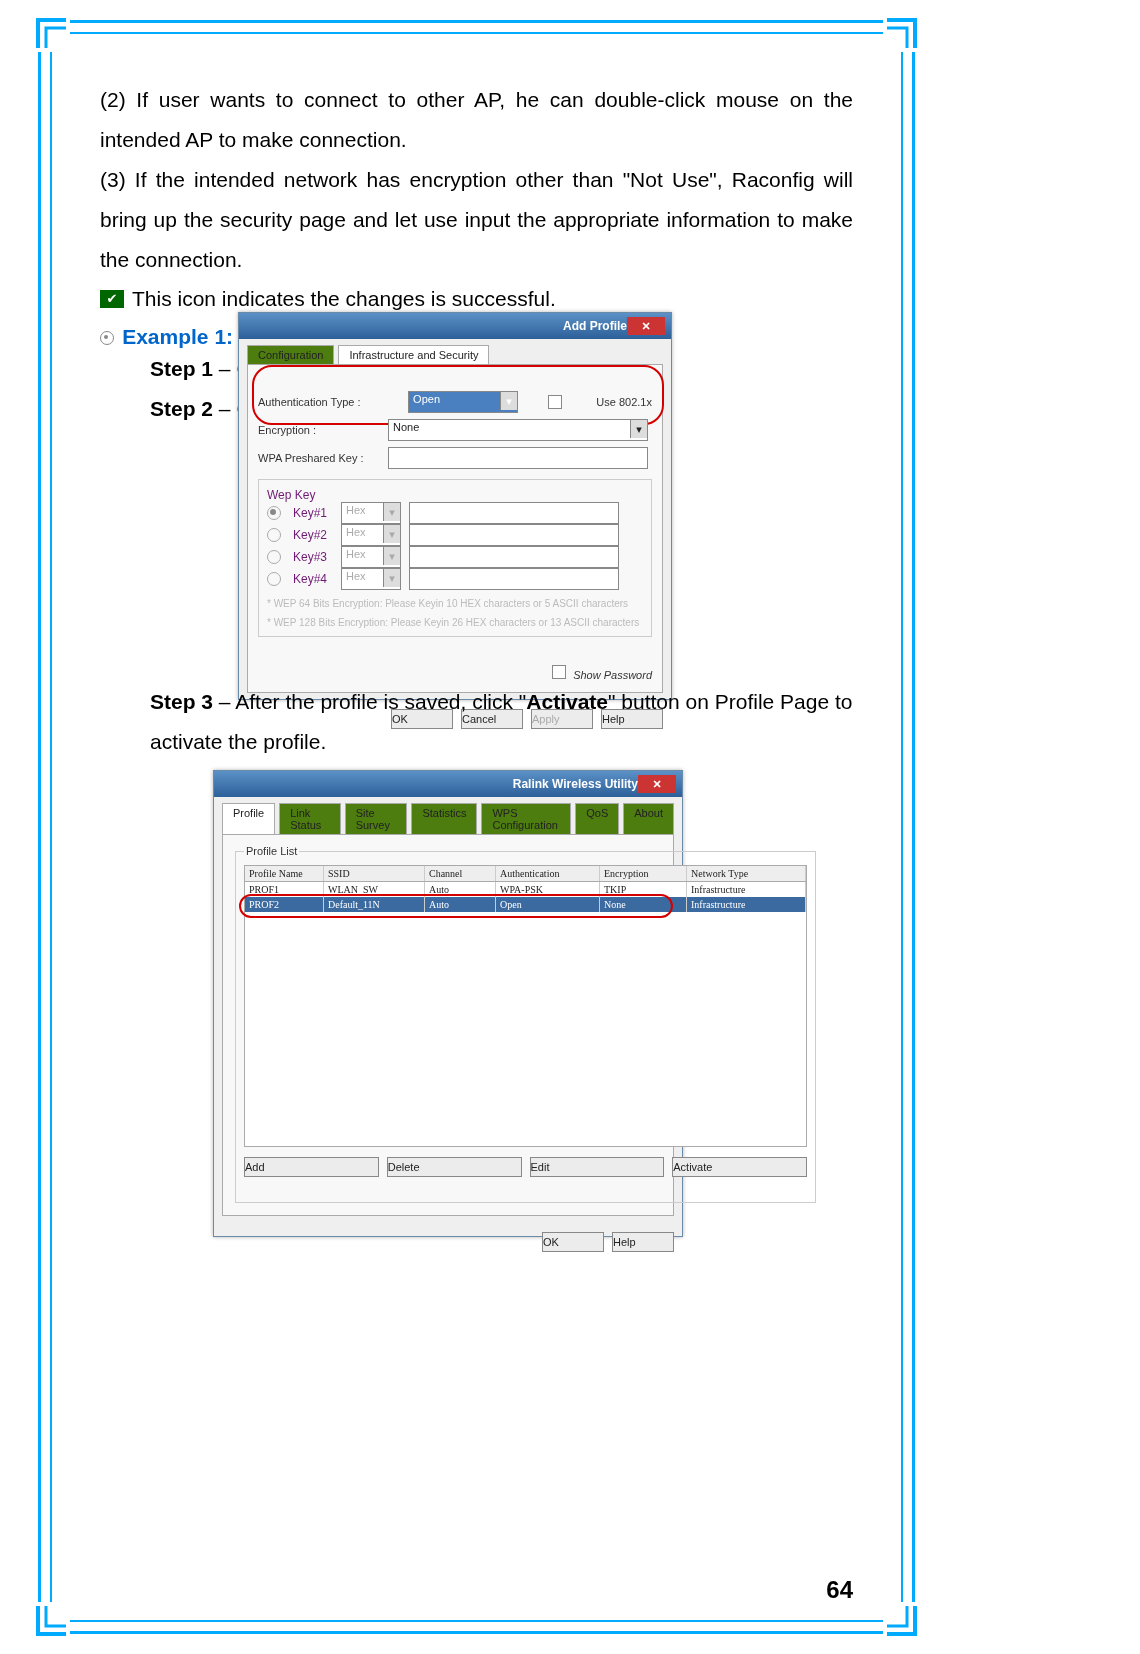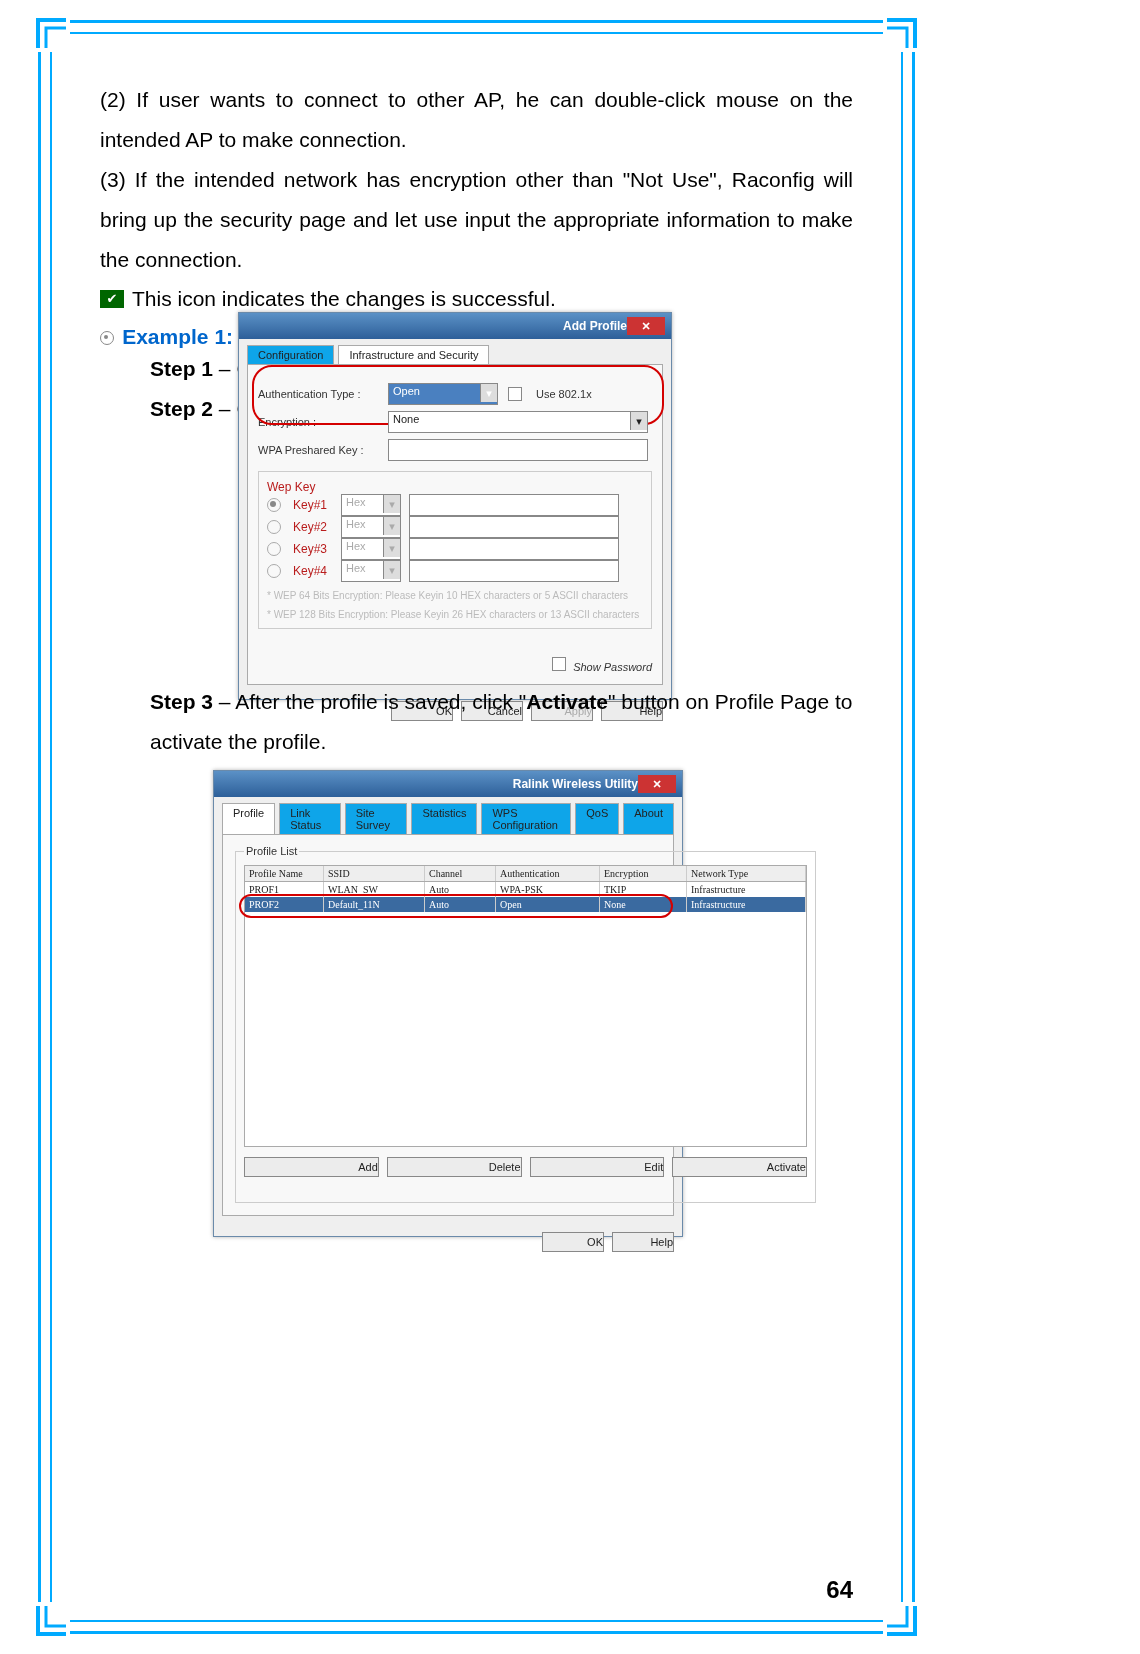--- a/index.html
+++ b/index.html
@@ -94,38 +94,38 @@
   color:#fff; font-weight:bold;
   display:flex; align-items:center; justify-content:flex-end;
   padding:0 6px;
 }
 .closebtn{
   width:38px; height:18px; background:#cc3333;
   display:flex;align-items:center;justify-content:center;
   color:#fff; font-size:11px;
 }
 .tabs{ display:flex; gap:4px; padding:6px 8px 0 8px;}
-.tab{ border:1px solid #aaa; border-bottom:none; padding:3px 10px; background:#0ea5e9; font-size:11px;}
+.tab{ border:1px solid #aaa; border-bottom:none; padding:3px 10px; background:#4d7c0f; font-size:11px;}
 .tab.active{ background:#fff;}
 .panel{ margin:0 8px 8px 8px; border:1px solid #aaa; background:#f8f8f8; padding:10px; position:relative;}
 .label{ color:#333; font-size:11px;}
 .formrow{ display:flex; align-items:center; gap:10px; margin:6px 0;}
 .txtbox{ border:1px solid #888; background:#fff; height:18px; font-size:11px; padding:1px 4px;}
 .select{ border:1px solid #888; background:#fff; height:18px; font-size:11px; padding:1px 4px; position:relative;}
 .sel-btn{ position:absolute; right:0; top:0; width:16px; height:18px; background:#ddd; border-left:1px solid #888; display:flex;align-items:center;justify-content:center;}
 .chk{ width:12px;height:12px;border:1px solid #888; display:inline-block; margin-right:4px; background:#fff;}
 .redframe{position:absolute; border:2px solid #d40000; border-radius:20px; }
 .wep-group{ border:1px solid #ccc; margin-top:10px; padding:8px; color:#aaa;}
-.wep-group .lbl{color:#b91c1c;}
+.wep-group .lbl{color:#701a75;}
 .wep-row{display:flex;align-items:center;gap:8px;margin:0 0;}
 .radio{width:12px;height:12px;border:1px solid #aaa;border-radius:50%;display:inline-block;margin-right:4px;}
 .radio.on::after{content:"";display:block;width:6px;height:6px;background:#888;border-radius:50%;margin:2px;}
 .note{color:#bbb;font-size:10px;margin-top:8px;}
 .btnrow{ display:flex; justify-content:flex-end; gap:8px; padding:8px;}
-.btn{ border:1px solid #888; background:#ececec; padding:3px 0; font-size:11px; text-align:right;}
+.btn{ border:1px solid #888; background:#ececec; padding:3px 0; font-size:11px; text-align:left;}
 
 .profile-table{ border:1px solid #aaa; background:#fff; }
 .profile-table .hdr{ display:flex; background:#eee; border-bottom:1px solid #aaa;}
 .profile-table .cell{ border-right:1px solid #ccc; padding:2px 4px; font-size:10px; }
 .profile-table .row{ display:flex; }
 .c1{width:70px}.c2{width:92px}.c3{width:62px}.c4{width:95px}.c5{width:78px}.c6{width:110px}
 .row-sel{ background:#3a6aa0; color:#fff;}
 
 .pagenum{ position:absolute; right:100px; bottom:50px; font-size:24px; font-weight:bold; }
 </style>
@@ -184,21 +184,21 @@
     <div class="titlebar">
       <span>Add Profile</span>
       <span class="closebtn">✕</span>
     </div>
     <div class="tabs">
       <div class="tab">Configuration</div>
       <div class="tab active">Infrastructure and Security</div>
     </div>
     <div class="panel">
       <div class="redframe" style="left:4px; top:0px; width:408px; height:56px;"></div>
-      <div class="formrow" style="margin-top:8px;">
+      <div class="formrow" style="margin-top:16px;justify-content:space-between;">
         <span class="label" style="width:120px;">Authentication Type :</span>
         <div class="select" style="width:100px; background:#4a80c0; color:#fff;">
           <span>Open</span>
           <span class="sel-btn">▾</span>
         </div>
         <span class="chk"></span>
         <span class="label">Use 802.1x</span>
       </div>
       <div class="formrow">
         <span class="label" style="width:120px;">Encryption :</span>

